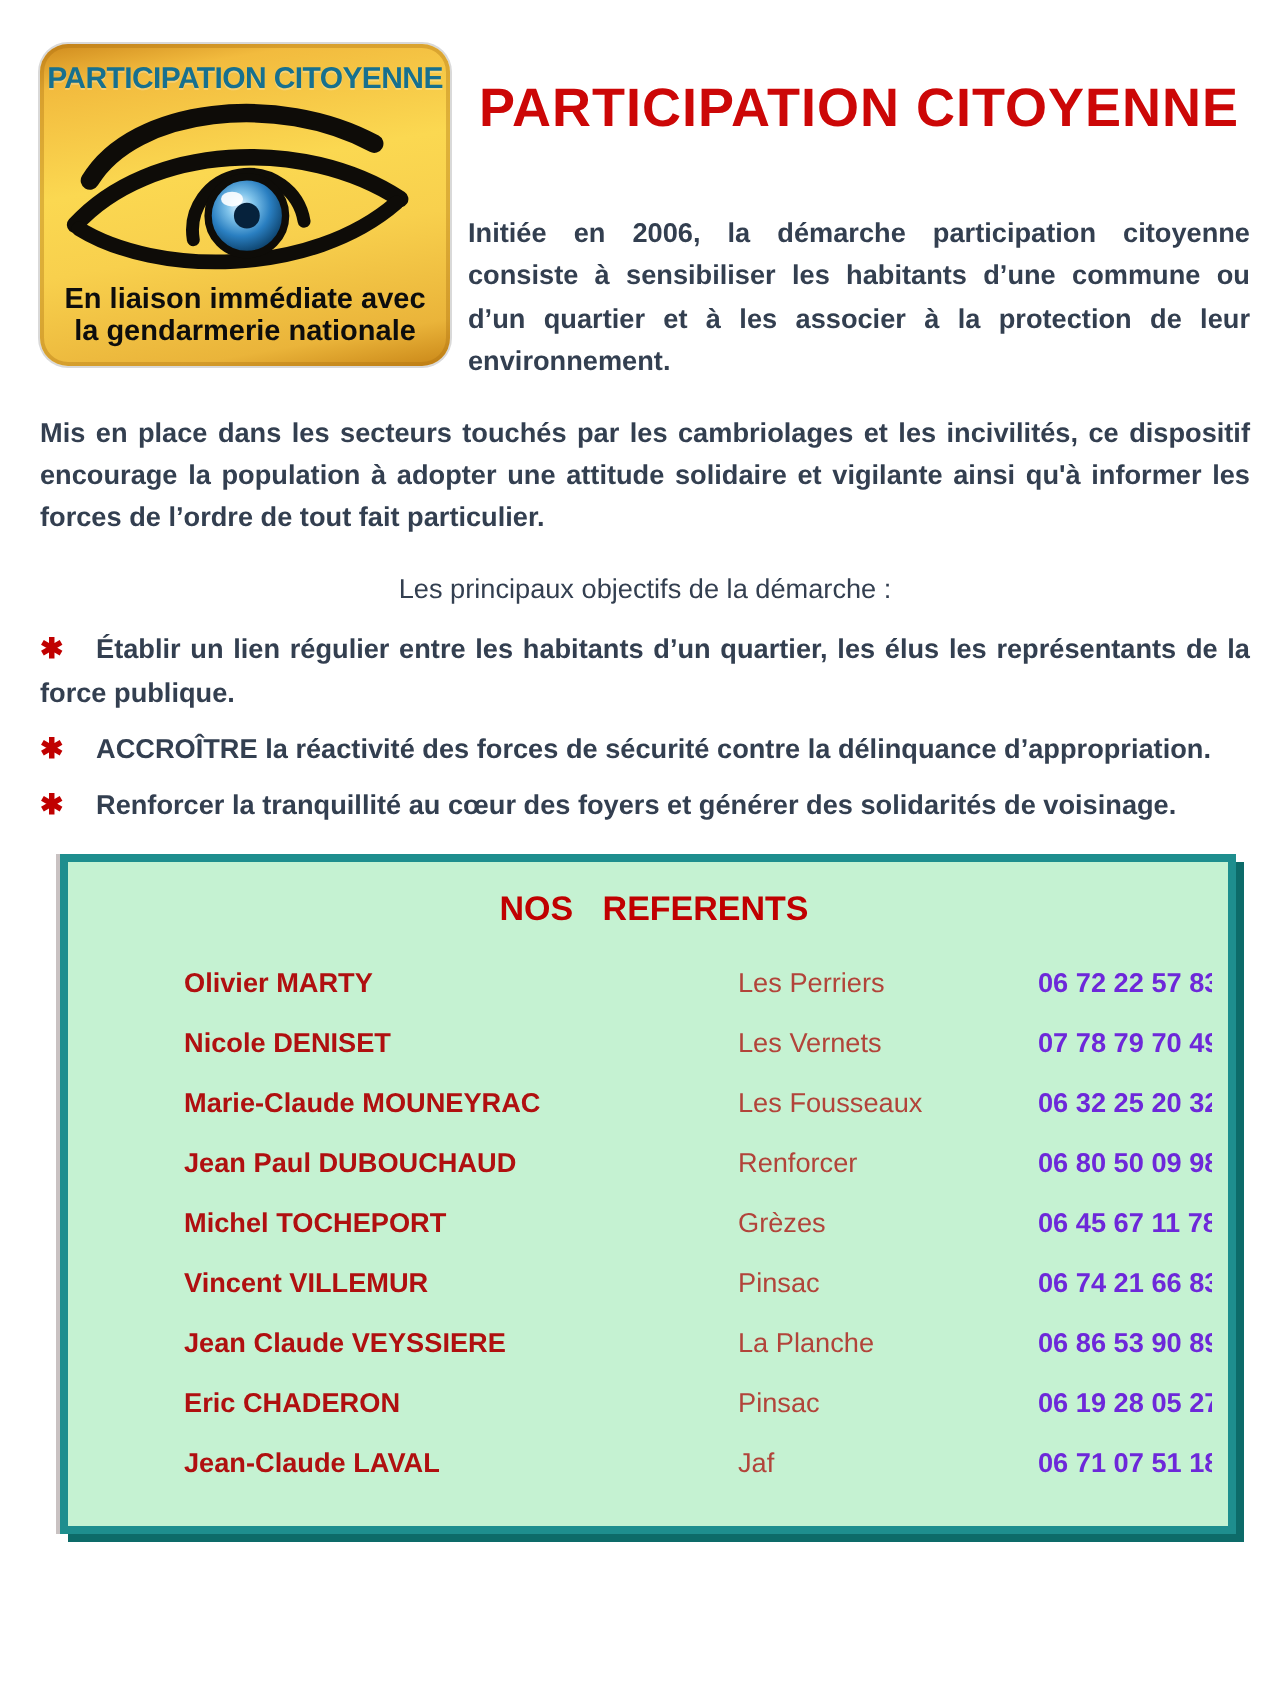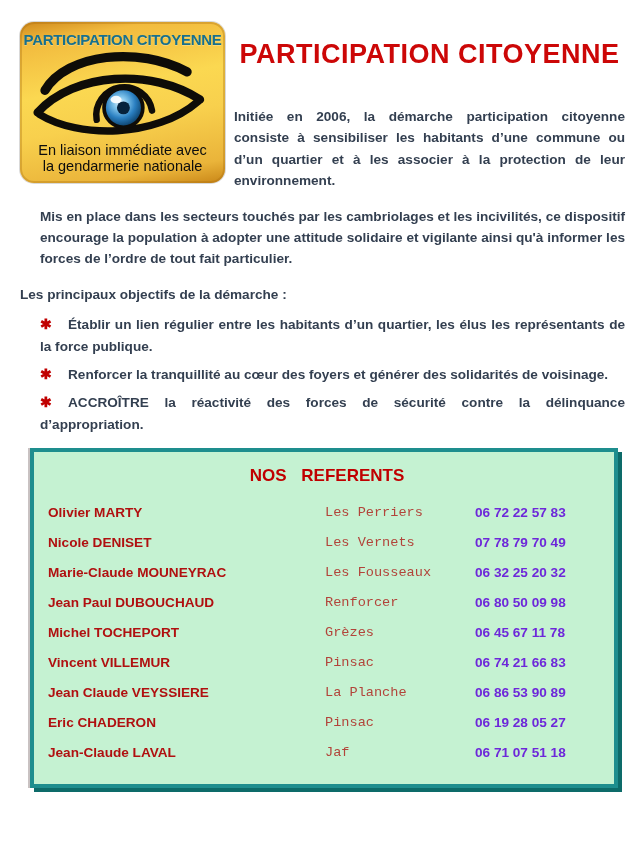--- a/index.html
+++ b/index.html
@@ -27,21 +27,21 @@
     font-weight:bold;
     font-size:15px;
     letter-spacing:-0.3px;
     padding-top:9px;
     text-shadow:0 1px 0 rgba(255,255,255,.25);
   }
   .logo-eye { display:block; margin:-2px auto 0; }
   .logo-caption {
     position:absolute; left:0; right:0; bottom:9px;
     color:#0d0d0d;
-    font-weight:normal;
+    font-weight:bold;
     font-size:14.5px;
     line-height:16px;
   }
 
   
   .main-title {
     color:#cc0707;
     font-size:27px;
     font-weight:bold;
     text-align:center;
@@ -51,28 +51,27 @@
   }
 
   
   .body-text {
     color:#333f50;
     font-weight:bold;
     font-size:13.6px;
     line-height:21.4px;
     text-align:justify;
     margin:0 0 14px 0;
-    padding-left:20px;
   }
   .objectives-heading {
     color:#333f50;
-    font-weight:bold;
+    font-weight:normal;
     font-size:13.6px;
     line-height:21.4px;
-    text-align:left;
+    text-align:center;
     margin:0 0 9px 0;
   }
   .bullet-para { margin:0 0 7px 0; }
   .bullet-glyph {
     color:#c00000;
     font-size:14px;
     display:inline-block;
     width:28px;
   }
 
@@ -90,23 +89,23 @@
   .referents-title {
     color:#c00000;
     font-size:17px;
     font-weight:bold;
     text-align:center;
     word-spacing:10px;
     margin:8px 0 12px 0;
   }
   .ref-table { display:grid; grid-template-columns:277px 150px 1fr; }
   .ref-row { display:contents; }
-  .ref-cell { height:30px; line-height:30px; white-space:nowrap; overflow:hidden; }
+  .ref-cell { height:30px; line-height:30px; white-space:nowrap; overflow:hidden;margin-left:44px; }
   .ref-name  { color:#b01010; font-weight:bold; font-size:13.6px; }
-  .ref-place { color:#b2443a; font-weight:normal; font-size:13.6px;font-family:Liberation Mono, monospace; }
+  .ref-place { color:#b2443a; font-weight:normal; font-size:13.6px; }
   .ref-phone { color:#6d28d9; font-weight:bold; font-size:13.6px; }
 </style>
 </head>
 <body>
 
 <div class="page">
 
   <div class="logo">
     <div class="logo-header">PARTICIPATION CITOYENNE</div>
     <svg class="logo-eye" width="185" height="96" viewBox="0 0 200 104">
@@ -138,22 +137,22 @@
   </div>
 
   <h1 class="main-title">PARTICIPATION CITOYENNE</h1>
 
   <p class="body-text">Initiée en 2006, la démarche participation citoyenne consiste à sensibiliser les habitants d’une commune ou d’un quartier et à les associer à la protection de leur environnement.</p>
   <p class="body-text">Mis en place dans les secteurs touchés par les cambriolages et les incivilités, ce dispositif encourage la population à adopter une attitude solidaire et vigilante ainsi qu'à informer les forces de l’ordre de tout fait particulier.</p>
 
   <p class="objectives-heading">Les principaux objectifs de la démarche :</p>
 
   <p class="body-text bullet-para"><span class="bullet-glyph">✱</span><span>Établir un lien régulier entre les habitants d’un quartier, les élus les représentants de la force publique.</span></p>
+  <p class="body-text bullet-para"><span class="bullet-glyph">✱</span><span>ACCROÎTRE la réactivité des forces de sécurité contre la délinquance d’appropriation.</span></p>
   <p class="body-text bullet-para"><span class="bullet-glyph">✱</span><span>Renforcer la tranquillité au cœur des foyers et générer des solidarités de voisinage.</span></p>
-  <p class="body-text bullet-para"><span class="bullet-glyph">✱</span><span>ACCROÎTRE la réactivité des forces de sécurité contre la délinquance d’appropriation.</span></p>
 
   <div class="referents-box">
     <div class="referents-title">NOS  REFERENTS</div>
     <div class="ref-table">
 
       <div class="ref-row">
         <div class="ref-cell ref-name">Olivier MARTY</div>
         <div class="ref-cell ref-place">Les Perriers</div>
         <div class="ref-cell ref-phone">06 72 22 57 83</div>
       </div>

